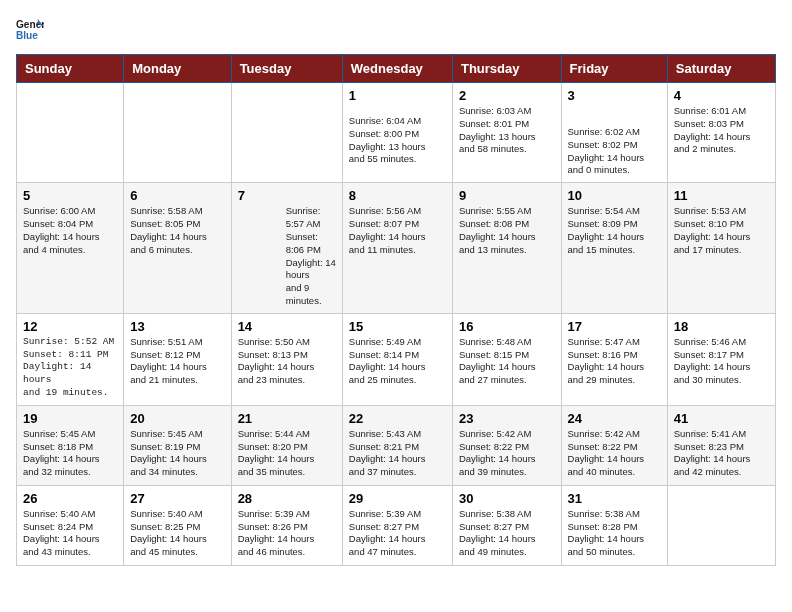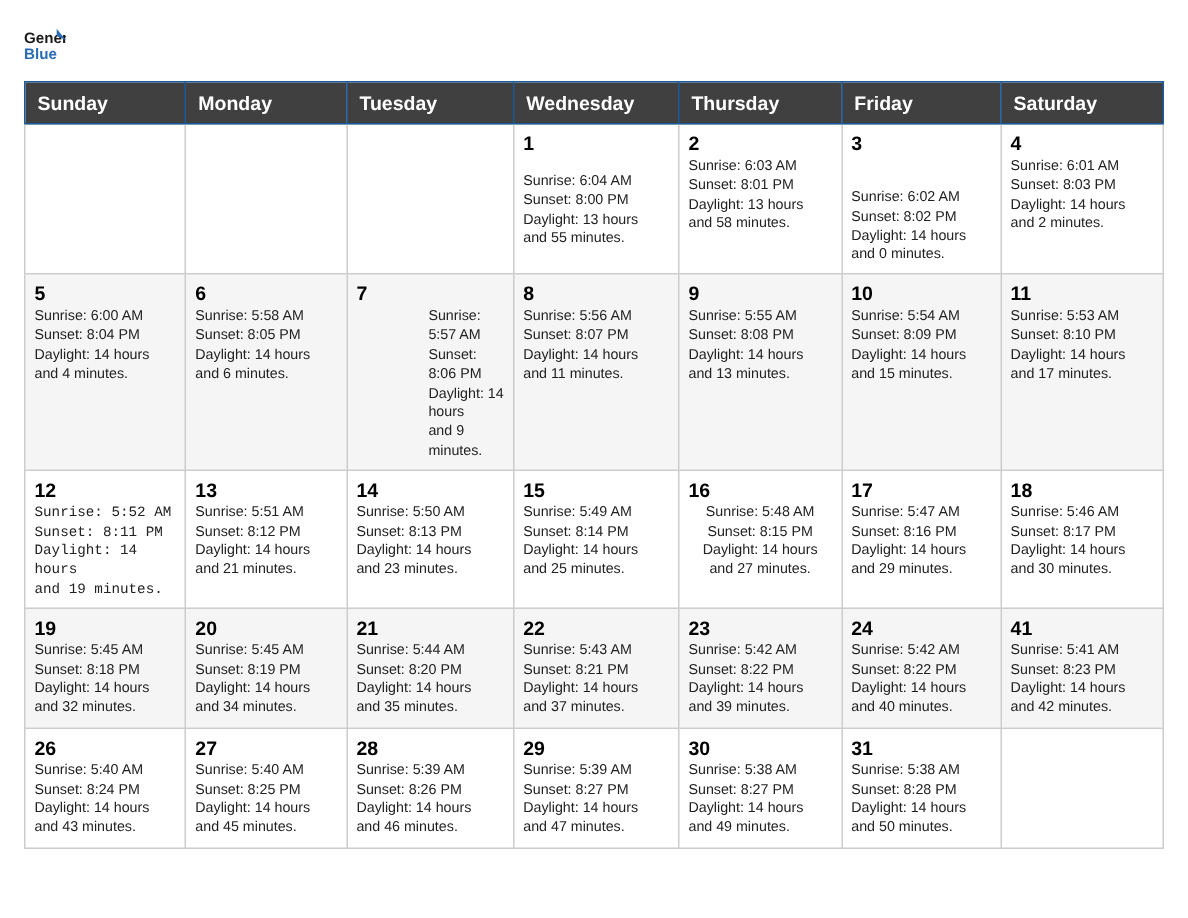--- a/index.html
+++ b/index.html
@@ -36,21 +36,21 @@
     .subtitle {
       font-size: 14px;
       color: #333;
     }
     table {
       width: 100%;
       border-collapse: collapse;
       font-size: 10.5px;
     }
     thead tr th {
-      background-color: #404040;
+      background-color: #7f1d1d;
       color: #fff;
       text-align: left;
       padding: 6px 8px;
       font-size: 13px;
       font-weight: bold;
       border: 1px solid #1a5a9a;
     }
     tbody tr td {
       border: 1px solid #ccc;
       vertical-align: top;
@@ -219,21 +219,21 @@
         </td>
         <td>
           <span class="day-num">15</span>
           <div class="day-info" style="white-space: pre-line;">Sunrise: 5:49 AM
 Sunset: 8:14 PM
 Daylight: 14 hours
 and 25 minutes.</div>
         </td>
         <td>
           <span class="day-num">16</span>
-          <div class="day-info" style="white-space: pre-line; text-align: center;">Sunrise: 5:48 AM
+          <div class="day-info" style="white-space: pre-line;">Sunrise: 5:48 AM
 Sunset: 8:15 PM
 Daylight: 14 hours
 and 27 minutes.</div>
         </td>
         <td>
           <span class="day-num">17</span>
           <div class="day-info" style="white-space: pre-line;">Sunrise: 5:47 AM
 Sunset: 8:16 PM
 Daylight: 14 hours
 and 29 minutes.</div>

